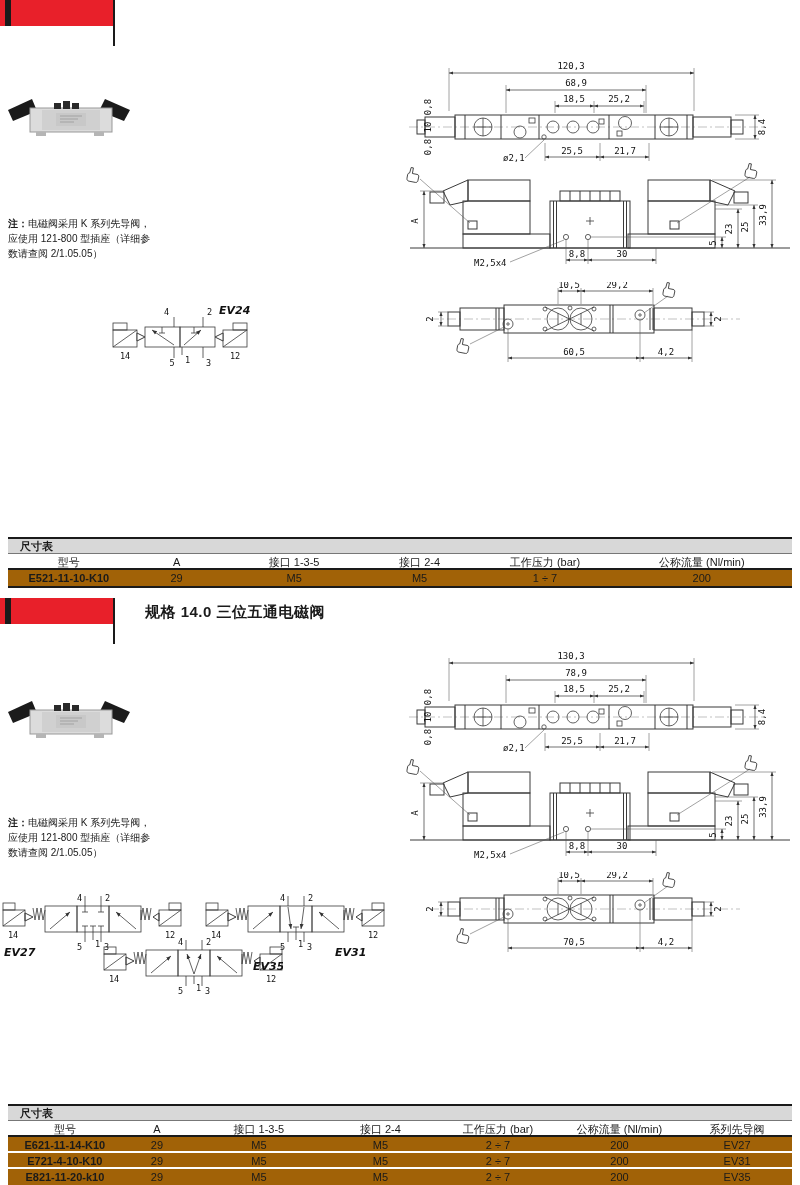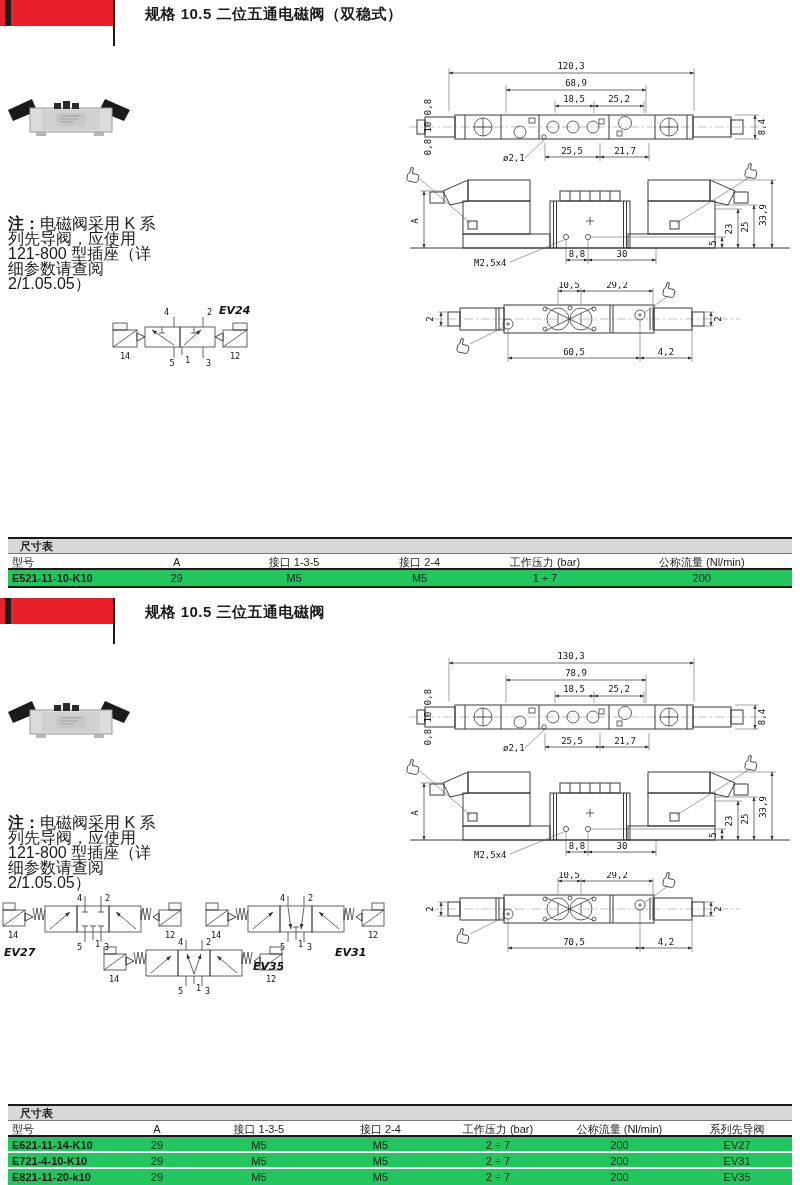--- a/index.html
+++ b/index.html
@@ -2,53 +2,52 @@
 <html><head>
 <meta charset="utf-8">
 <style>
 *{margin:0;padding:0;box-sizing:border-box}
 body{background:#fff;font-family:"Liberation Sans",sans-serif;color:#1a1a1a}
 .page{position:relative;width:800px;height:1185px;background:#fff;overflow:hidden}
 .red-block{position:absolute;left:0;width:113px;height:26px;background:#e8202a}
 .black-notch{position:absolute;left:5px;width:6px;height:26px;background:#1a1a1a}
 .v-rule{position:absolute;left:113px;width:2px;height:46px;background:#1a1a1a}
 .sec-title{position:absolute;left:145px;font-size:15px;font-weight:bold;letter-spacing:.5px;white-space:nowrap}
-.note{position:absolute;left:8px;width:152px;font-size:16px;line-height:15px}
+.note{position:absolute;left:8px;width:152px;font-size:10px;line-height:15px}
 .drawing{position:absolute}
 .ln{stroke:#3a3a3a;stroke-width:1;fill:none}
 .ln2{stroke:#3a3a3a;stroke-width:.8;fill:none}
 .cl{stroke:#999;stroke-width:.6;stroke-dasharray:9 3 2 3;fill:none}
 .dl{stroke:#333;stroke-width:.7;fill:none}
 .ext{stroke:#555;stroke-width:.55;fill:none}
 .dim{font:9px "DejaVu Sans Mono",monospace;fill:#111}
 .port{font:8.5px "DejaVu Sans Mono",monospace;fill:#111}
 .sym-label{font:italic bold 11px "DejaVu Sans",sans-serif;fill:#111}
 .hand path{fill:#fff;stroke:#333;stroke-width:.9}
 .tri{fill:#fff;stroke:#3a3a3a;stroke-width:1}
 .tbl{position:absolute;left:8px;width:784px;border-top:2px solid #1a1a1a;border-bottom:2px solid #1a1a1a;font-size:11px}
 .tbl-caption{background:#d8d8d8;font-weight:bold;height:15px;line-height:15px;padding-left:12px;border-bottom:1px solid #777}
 .row{display:flex;height:16px;line-height:16px}
 .row.head{border-bottom:2px solid #1a1a1a;background:#fff}
-.row.data{background:#22c55e;border-bottom:2px solid #fff}
+.row.data{background:#a16207;border-bottom:2px solid #fff}
 .row.data:last-child{border-bottom:none}
 .c{text-align:center;overflow:hidden;white-space:nowrap}
-.c0{text-align:left;padding-left:4px}
+.c0{text-align:center;padding-left:4px}
 .bold{font-weight:bold}
 .t1 .c0{width:15%}.t1 .c1{width:13%}.t1 .c2{width:17%}.t1 .c3{width:15%}.t1 .c4{width:17%}.t1 .c5{width:23%}
 .t2 .c0{width:14%}.t2 .c1{width:10%}.t2 .c2{width:16%}.t2 .c3{width:15%}.t2 .c4{width:15%}.t2 .c5{width:16%}.t2 .c6{width:14%}
 </style>
 </head>
 <body>
 
 <div class="page">
 
   <div class="red-block" style="top: 0px; background: rgb(232, 32, 42);"></div>
   <div class="black-notch" style="top:0"></div>
   <div class="v-rule" style="top:0"></div>
-  <div class="sec-title" style="top:5px">规格 10.5 二位五通电磁阀（双稳式）</div>
 
   <svg class="drawing" style="left:6px;top:94px" width="130" height="46" viewBox="0 0 130 46">
     <polygon points="2,16 26,5 31,17 7,27" fill="#1b1b1b"></polygon>
     <polygon points="99,5 124,16 118,27 93,17" fill="#1b1b1b"></polygon>
     <rect x="24" y="14" width="82" height="24" fill="#dcdcdc" stroke="#999"></rect>
     <rect x="36" y="16" width="58" height="20" fill="#d0d0d0"></rect>
     <rect x="50" y="19" width="30" height="13" fill="#c8c8c8"></rect>
     <g stroke="#8a8a8a" stroke-width=".6">
         <line x1="54" y1="22" x2="76" y2="22"></line>
         <line x1="54" y1="25" x2="72" y2="25"></line>
@@ -328,21 +327,21 @@
       <div class="c c2">M5</div>
       <div class="c c3">M5</div>
       <div class="c c4">1 ÷ 7</div>
       <div class="c c5">200</div>
     </div>
   </div>
 
   <div class="red-block" style="top: 598px; background: rgb(232, 32, 42);"></div>
   <div class="black-notch" style="top:598px"></div>
   <div class="v-rule" style="top:598px"></div>
-  <div class="sec-title" style="top:603px">规格 10.5 三位五通电磁阀</div>
+  <div class="sec-title" style="top:603px">规格 14.0 三位五通电磁阀</div>
 
   <svg class="drawing" style="left:6px;top:696px" width="130" height="46" viewBox="0 0 130 46">
     <polygon points="2,16 26,5 31,17 7,27" fill="#1b1b1b"></polygon>
     <polygon points="99,5 124,16 118,27 93,17" fill="#1b1b1b"></polygon>
     <rect x="24" y="14" width="82" height="24" fill="#dcdcdc" stroke="#999"></rect>
     <rect x="36" y="16" width="58" height="20" fill="#d0d0d0"></rect>
     <rect x="50" y="19" width="30" height="13" fill="#c8c8c8"></rect>
     <g stroke="#8a8a8a" stroke-width=".6">
         <line x1="54" y1="22" x2="76" y2="22"></line>
         <line x1="54" y1="25" x2="72" y2="25"></line>

